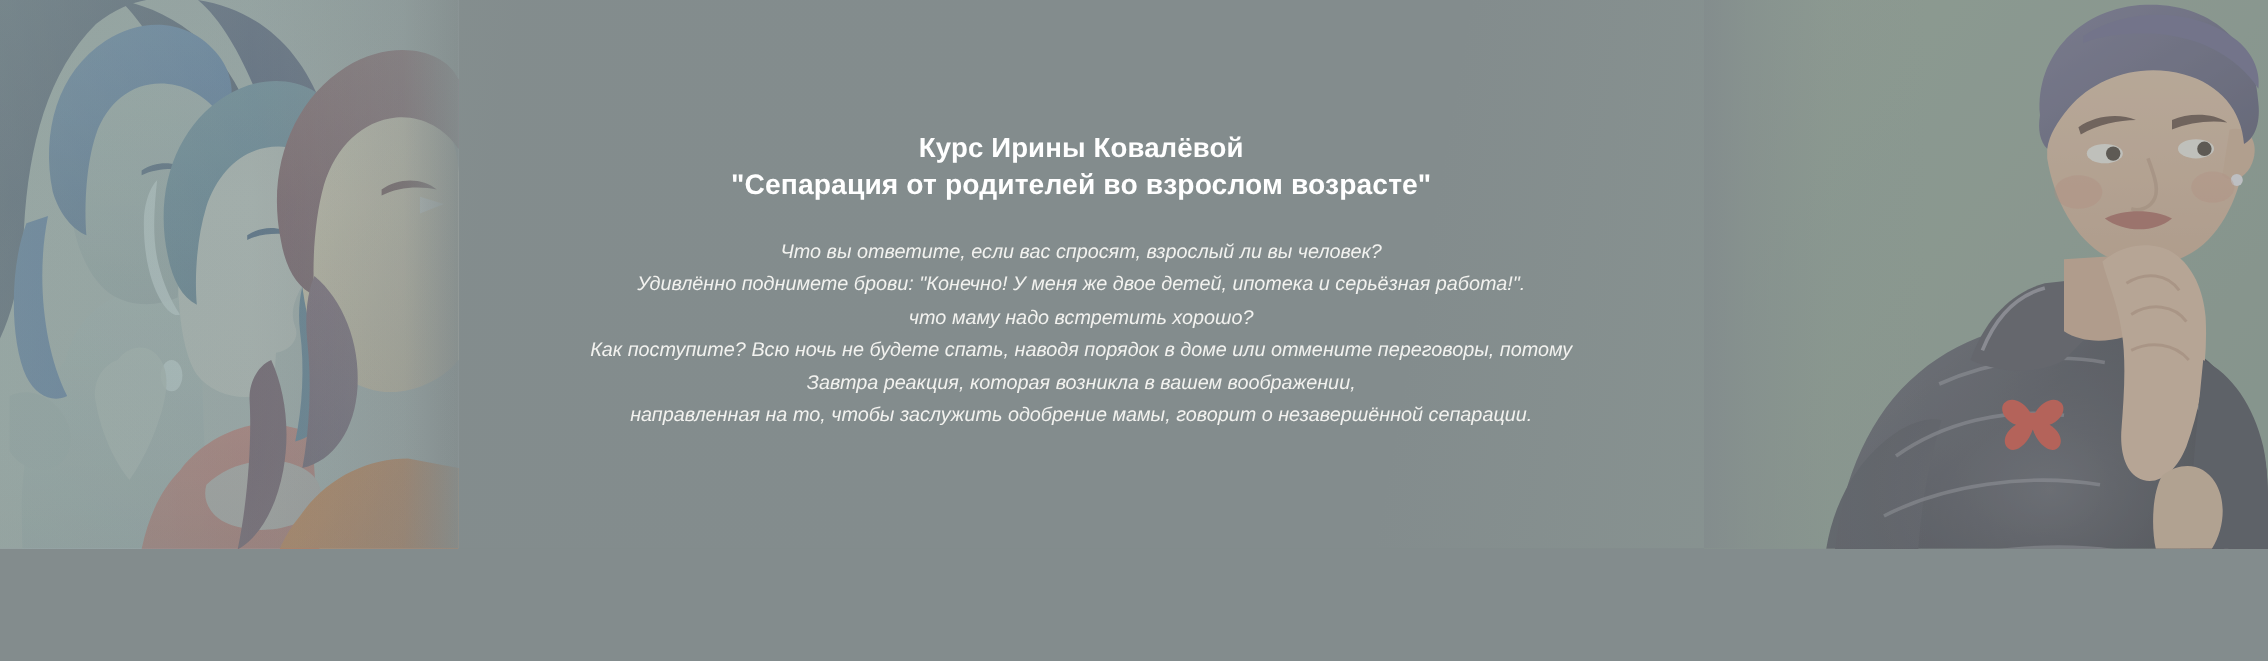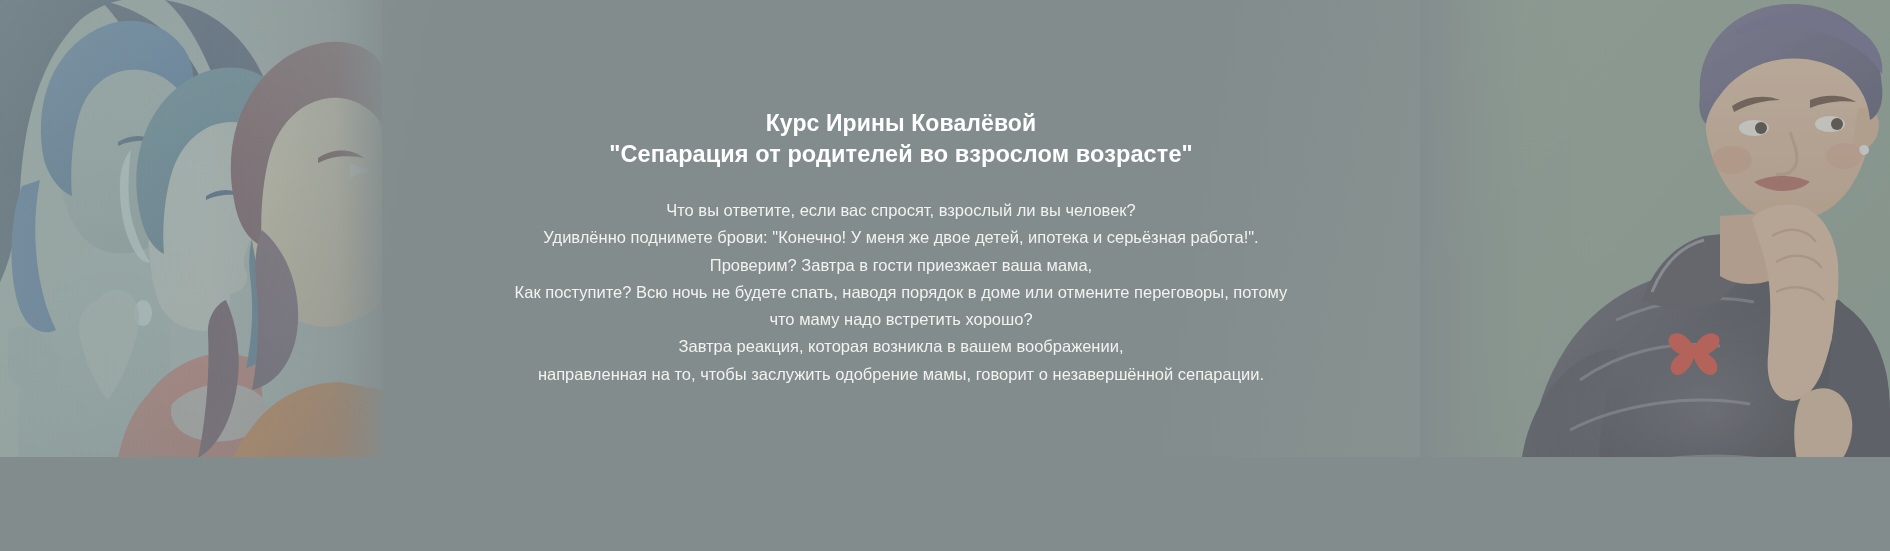--- a/index.html
+++ b/index.html
@@ -103,20 +103,21 @@
   .headline .ln2{ font-size:23.5px; }
 
   .body-block{
     margin-top:27px;
     text-align:center;
     color:#f2f2ef;
     font-size:16.5px;
     line-height:27.3px;
     font-weight:400;
     width:1038px;
+    font-style:italic;
   }
   .body-block p{ white-space:nowrap; }
 </style>
 </head>
 <body>
 
 <div class="banner">
 
   <div class="illustration">
     <svg viewBox="0 0 382 551" preserveAspectRatio="xMinYMin slice">
@@ -331,21 +332,20 @@
   <div class="content">
 
     <div class="headline">
       <div>Курс Ирины Ковалёвой</div>
       <div class="ln2">"Сепарация от родителей во взрослом возрасте"</div>
     </div>
 
     <div class="body-block">
       <p>Что вы ответите, если вас спросят, взрослый ли вы человек?</p>
       <p>Удивлённо поднимете брови: "Конечно! У меня же двое детей, ипотека и серьёзная работа!".</p>
-      <p>Проверим? Завтра в гости приезжает ваша мама,</p>
+      <p>что маму надо встретить хорошо?</p>
       <p>Как поступите? Всю ночь не будете спать, наводя порядок в доме или отмените переговоры, потому</p>
-      <p>что маму надо встретить хорошо?</p>
       <p>Завтра реакция, которая возникла в вашем воображении,</p>
       <p>направленная на то, чтобы заслужить одобрение мамы, говорит о незавершённой сепарации.</p>
     </div>
 
   </div>
 </div>
 
 </body></html>

